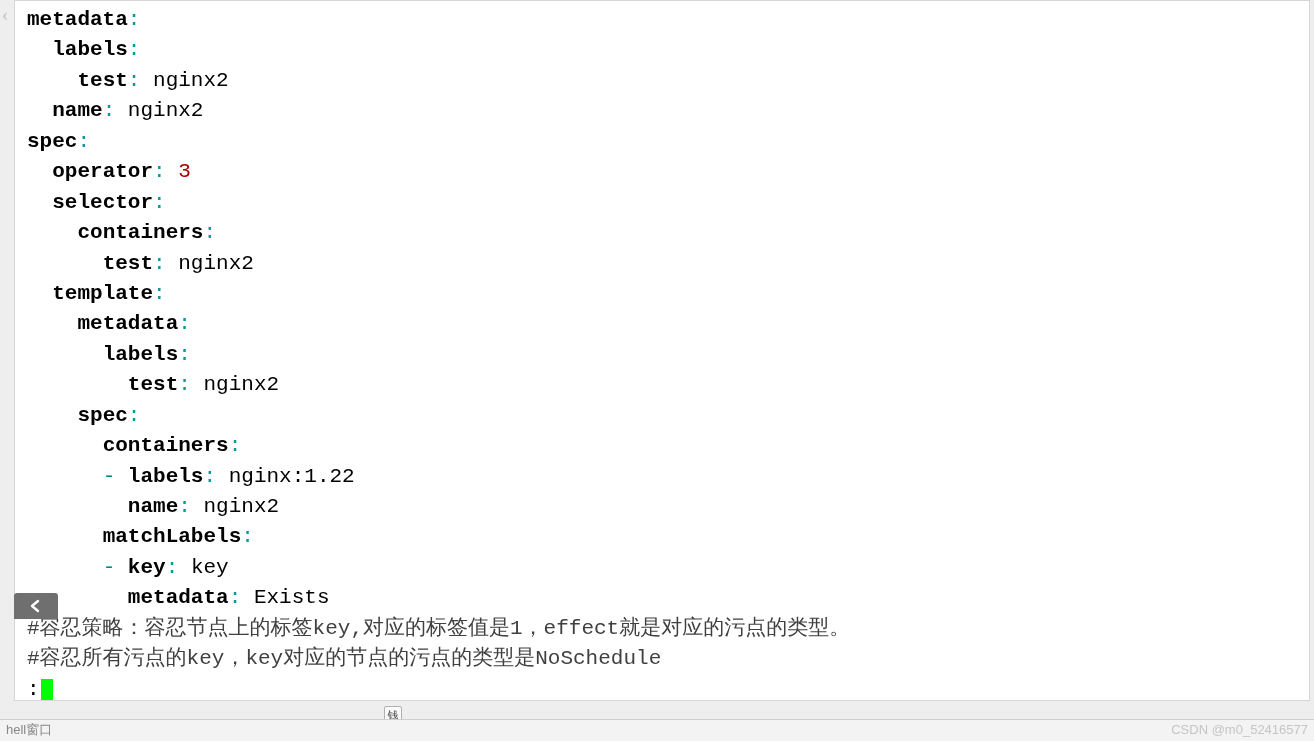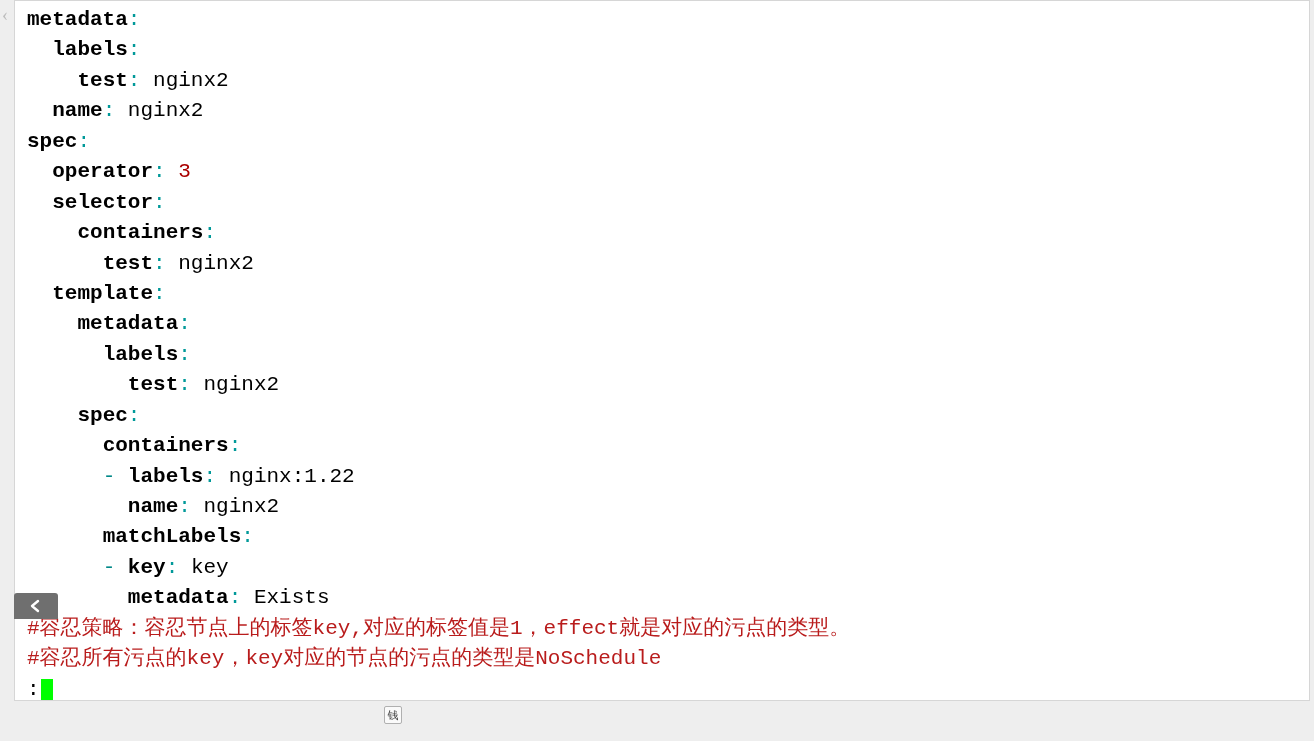--- a/index.html
+++ b/index.html
@@ -26,21 +26,21 @@
       background: #ffffff;
       border: 1px solid #d6d6d6;
       padding: 4px 12px 6px 12px;
       white-space: pre;
       overflow: hidden;
     }
     .k-teal   { color: #009999; }
     .k-teal-b { color: #000000; font-weight: bold; }
     .k-red    { color: #aa0000; }
     .k-black  { color: #000000; }
-    .k-blue   { color: #b91c1c; }
+    .k-blue   { color: #404040; }
     .k-dash   { color: #008888; }
     .cursor-block {
       display: inline-block;
       width: 12px;
       height: 22px;
       background: #00ff00;
       vertical-align: text-bottom;
       margin-left: 1px;
     }
     .back-tab {
@@ -134,14 +134,18 @@
 <span class="k-black">:</span><span class="cursor-block"></span></div>
 
   <div class="back-tab">
     <svg width="18" height="14" viewBox="0 0 18 14">
       <path d="M11 2 L5 7 L11 12" stroke="#ffffff" stroke-width="2.4" fill="none" stroke-linecap="round" stroke-linejoin="round"></path>
     </svg>
   </div>
 
   <div class="tiny-btn">钱</div>
 
+  <div class="bottom-bar">
+    <span>hell窗口</span>
+    <span class="watermark">CSDN @m0_52416577</span>
+  </div>
 
 </div>
 
 </body></html>

